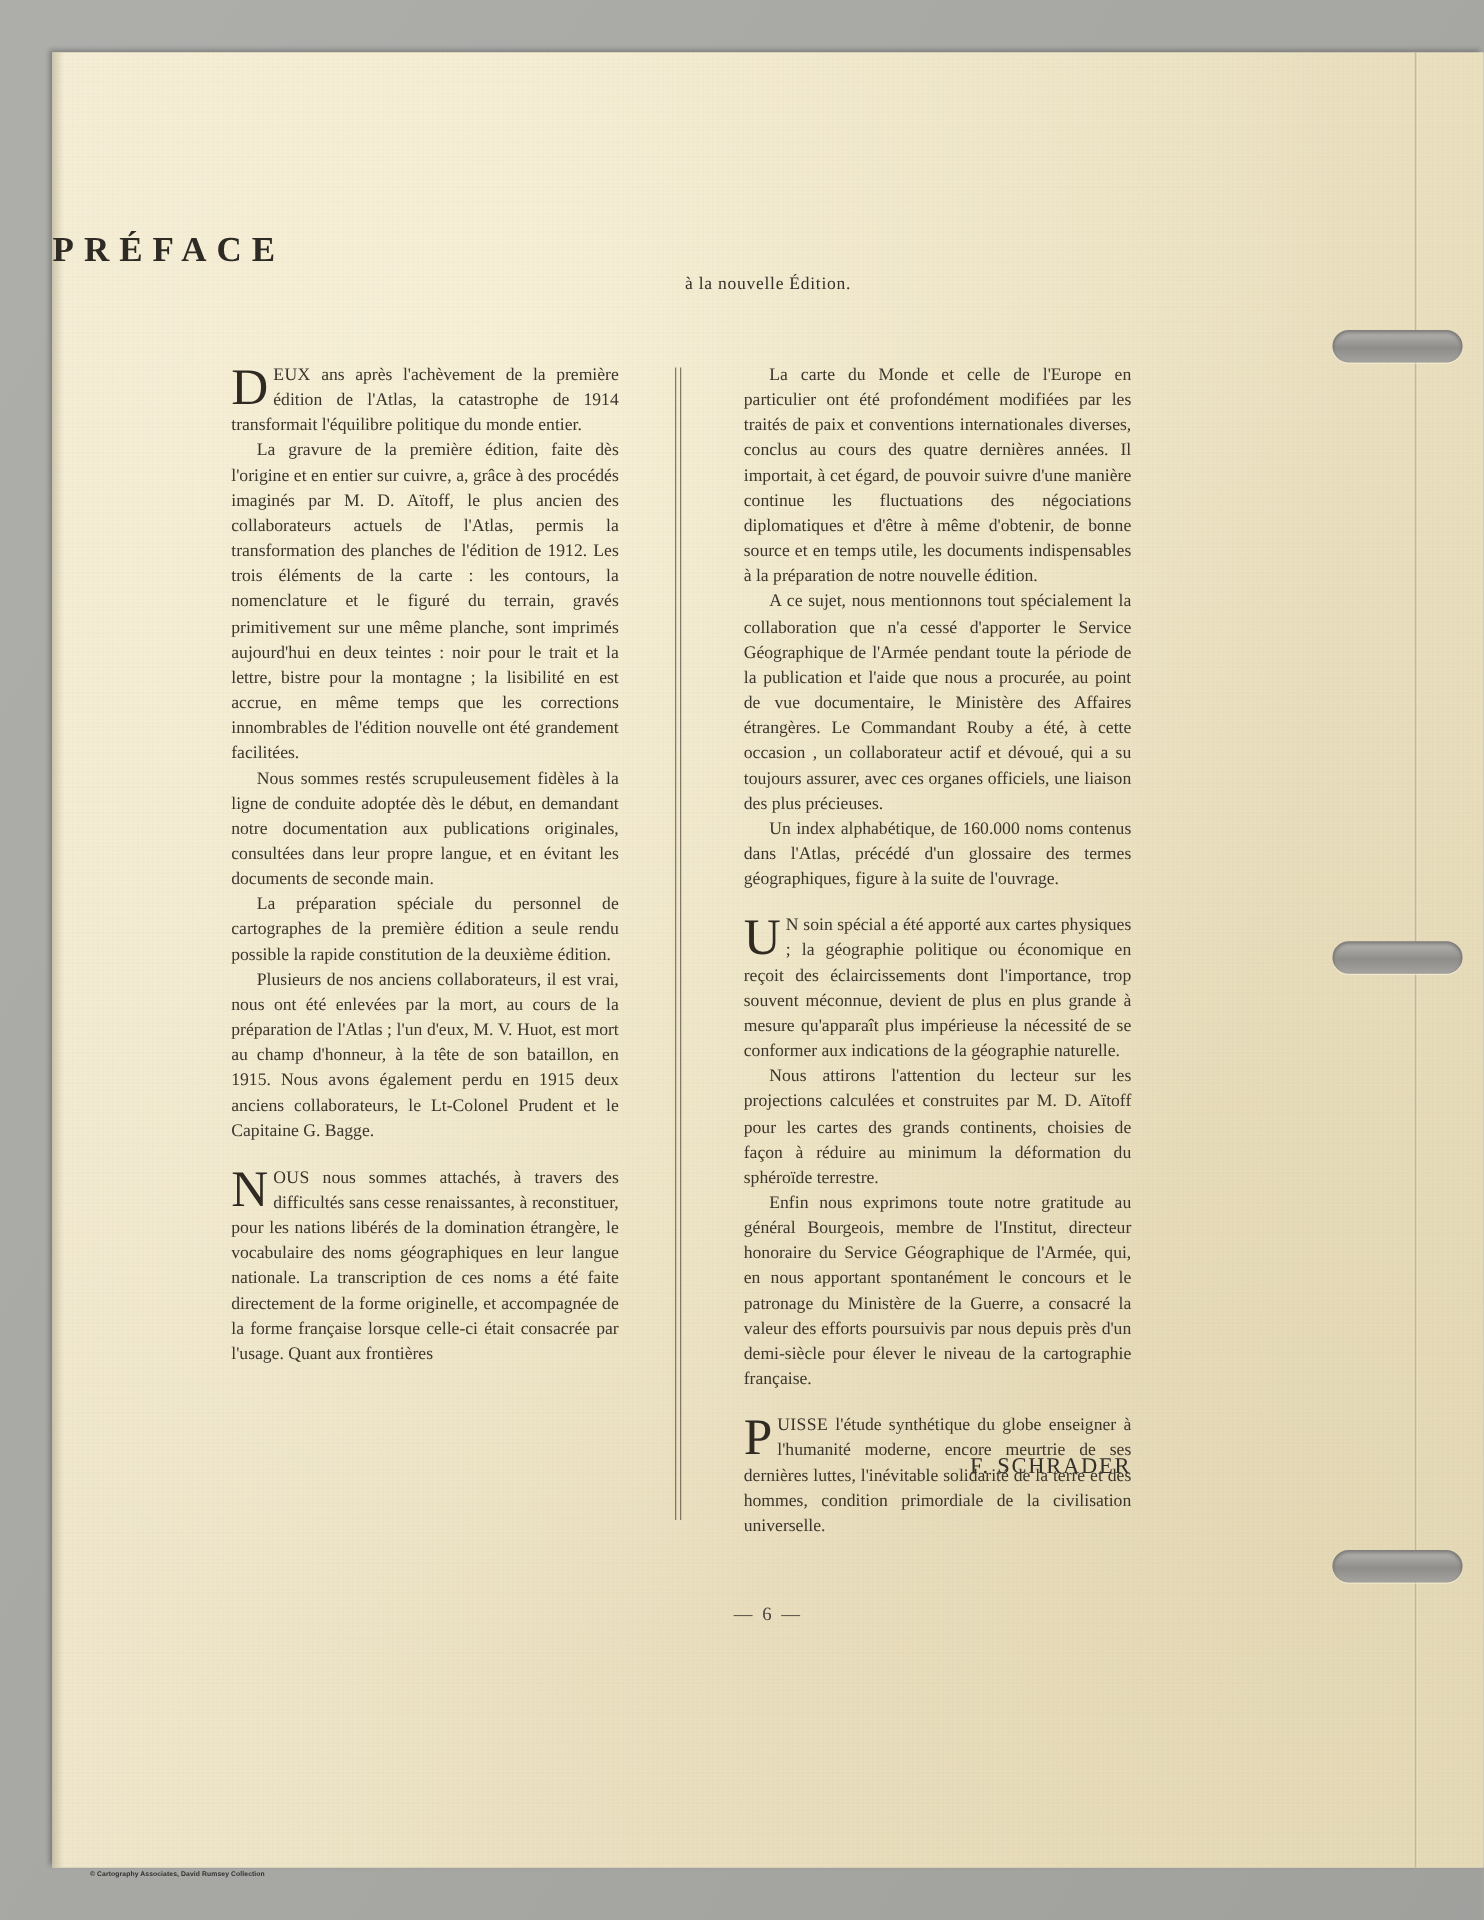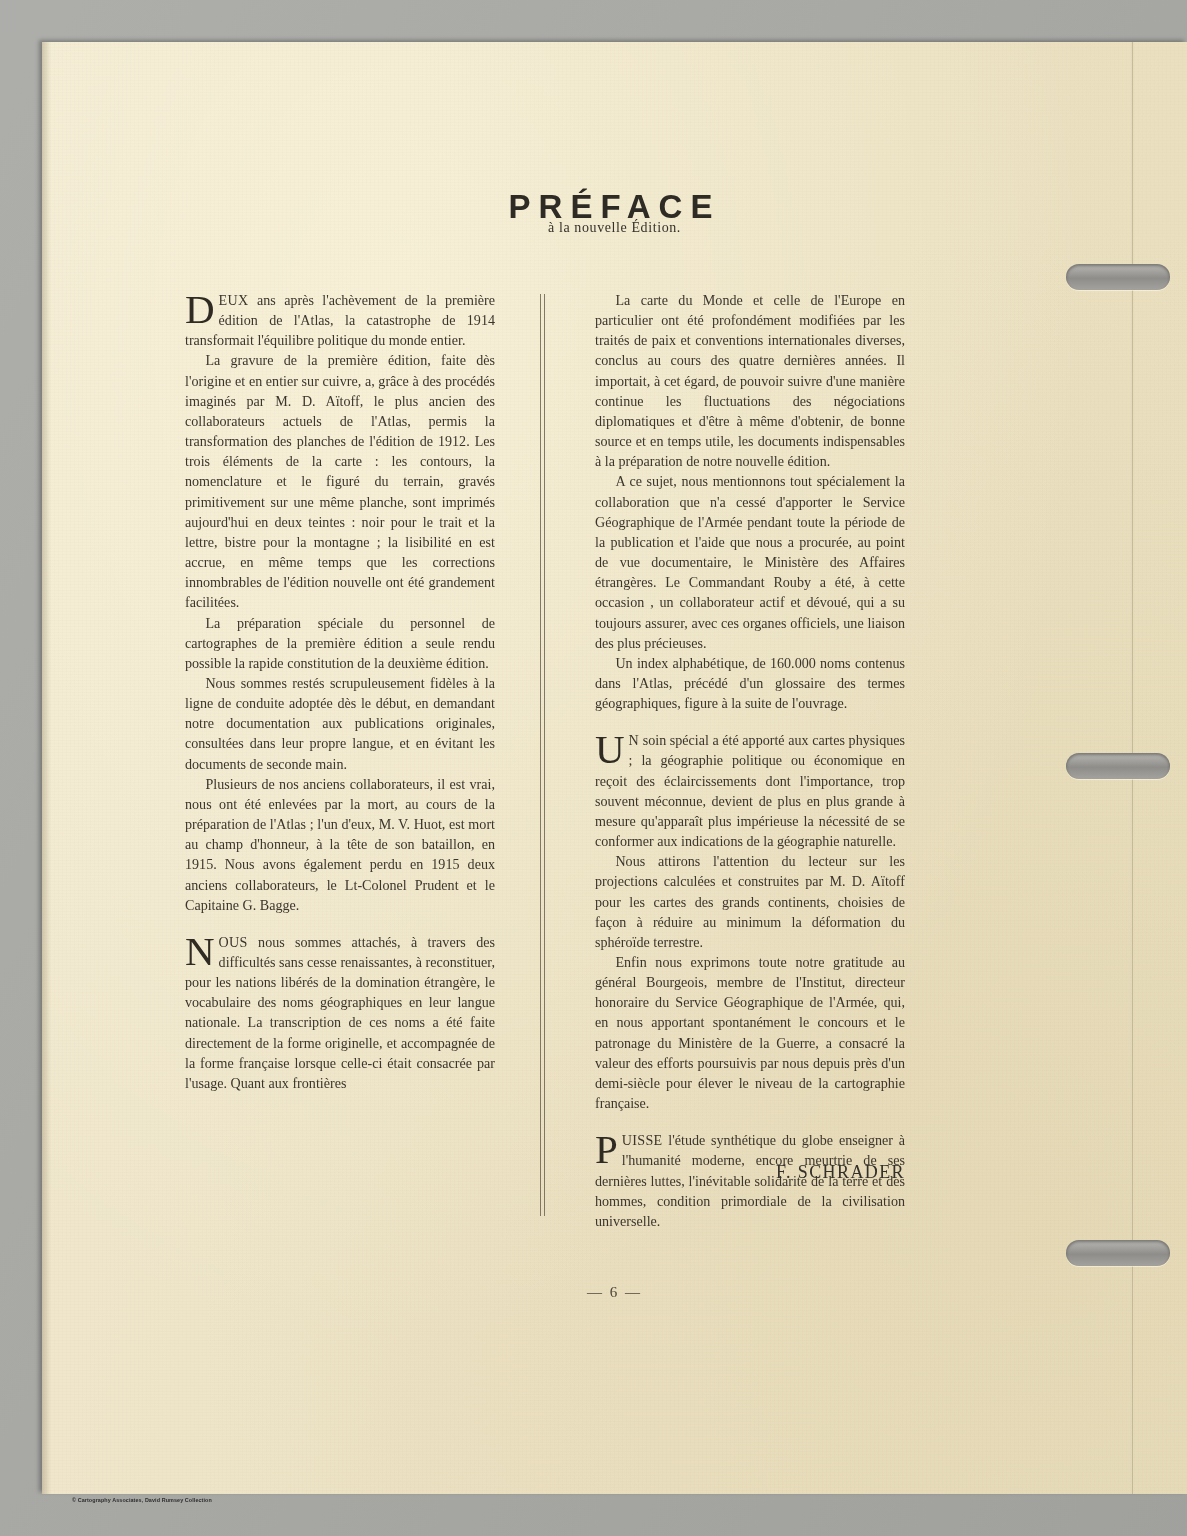--- a/index.html
+++ b/index.html
@@ -83,25 +83,24 @@
       inset 0 2px 3px rgba(0,0,0,0.35),
       0 1px 0 rgba(255,250,230,0.55);
   }
 
   
   .title {
     position: absolute;
     top: 124px;
     left: 0;
     width: 100%;
-    text-align: center;
-    font-size: 33px;
+    font-size: 28px;
     letter-spacing: 8px;
     color: #2e2a24;
-    font-family: Liberation Sans, sans-serif;
+    font-family: Liberation Serif, serif;
   }
   .subtitle {
     position: absolute;
     top: 178px;
     left: 0;
     width: 100%;
     text-align: center;
     font-size: 14px;
     letter-spacing: 0.6px;
     color: #35302a;
@@ -219,22 +218,22 @@
     <div class="subtitle">à la nouvelle Édition.</div>
 
     <div class="columns">
       <div class="rule">
           <i></i>
           <i></i>
         </div>
       <div class="col col-left" id="col-left">
           <p class="para dropcap"><span class="dc">D</span><span class="sc">EUX</span> ans après l'achèvement de la première édition de l'Atlas, la catastrophe de 1914 transformait l'équilibre politique du monde entier.</p>
           <p class="para">La gravure de la première édition, faite dès l'origine et en entier sur cuivre, a, grâce à des procédés imaginés par M. D. Aïtoff, le plus ancien des collaborateurs actuels de l'Atlas, permis la transformation des planches de l'édition de 1912. Les trois éléments de la carte : les contours, la nomenclature et le figuré du terrain, gravés primitivement sur une même planche, sont imprimés aujourd'hui en deux teintes : noir pour le trait et la lettre, bistre pour la montagne ; la lisibilité en est accrue, en même temps que les corrections innombrables de l'édition nouvelle ont été grandement facilitées.</p>
+          <p class="para">Nous sommes restés scrupuleusement fidèles à la ligne de conduite adoptée dès le début, en demandant notre documentation aux publications originales, consultées dans leur propre langue, et en évitant les documents de seconde main.</p>
           <p class="para">La préparation spéciale du personnel de cartographes de la première édition a seule rendu possible la rapide constitution de la deuxième édition.</p>
-          <p class="para">Nous sommes restés scrupuleusement fidèles à la ligne de conduite adoptée dès le début, en demandant notre documentation aux publications originales, consultées dans leur propre langue, et en évitant les documents de seconde main.</p>
           <p class="para">Plusieurs de nos anciens collaborateurs, il est vrai, nous ont été enlevées par la mort, au cours de la préparation de l'Atlas ; l'un d'eux, M. V. Huot, est mort au champ d'honneur, à la tête de son bataillon, en 1915. Nous avons également perdu en 1915 deux anciens collaborateurs, le Lt-Colonel Prudent et le Capitaine G. Bagge.</p>
           <p class="para dropcap gap"><span class="dc">N</span><span class="sc">OUS</span> nous sommes attachés, à travers des difficultés sans cesse renaissantes, à reconstituer, pour les nations libérés de la domination étrangère, le vocabulaire des noms géographiques en leur langue nationale. La transcription de ces noms a été faite directement de la forme originelle, et accompagnée de la forme française lorsque celle-ci était consacrée par l'usage. Quant aux frontières</p>
         </div>
       <div class="col col-right" id="col-right">
           <p class="para">La carte du Monde et celle de l'Europe en particulier ont été profondément modifiées par les traités de paix et conventions internationales diverses, conclus au cours des quatre dernières années. Il importait, à cet égard, de pouvoir suivre d'une manière continue les fluctuations des négociations diplomatiques et d'être à même d'obtenir, de bonne source et en temps utile, les documents indispensables à la préparation de notre nouvelle édition.</p>
           <p class="para">A ce sujet, nous mentionnons tout spécialement la collaboration que n'a cessé d'apporter le Service Géographique de l'Armée pendant toute la période de la publication et l'aide que nous a procurée, au point de vue documentaire, le Ministère des Affaires étrangères. Le Commandant Rouby a été, à cette occasion , un collaborateur actif et dévoué, qui a su toujours assurer, avec ces organes officiels, une liaison des plus précieuses.</p>
           <p class="para">Un index alphabétique, de 160.000 noms contenus dans l'Atlas, précédé d'un glossaire des termes géographiques, figure à la suite de l'ouvrage.</p>
           <p class="para dropcap gap"><span class="dc">U</span><span class="sc">N</span> soin spécial a été apporté aux cartes physiques ; la géographie politique ou économique en reçoit des éclaircissements dont l'importance, trop souvent méconnue, devient de plus en plus grande à mesure qu'apparaît plus impérieuse la nécessité de se conformer aux indications de la géographie naturelle.</p>
           <p class="para">Nous attirons l'attention du lecteur sur les projections calculées et construites par M. D. Aïtoff pour les cartes des grands continents, choisies de façon à réduire au minimum la déformation du sphéroïde terrestre.</p>
           <p class="para">Enfin nous exprimons toute notre gratitude au général Bourgeois, membre de l'Institut, directeur honoraire du Service Géographique de l'Armée, qui, en nous apportant spontanément le concours et le patronage du Ministère de la Guerre, a consacré la valeur des efforts poursuivis par nous depuis près d'un demi-siècle pour élever le niveau de la cartographie française.</p>

